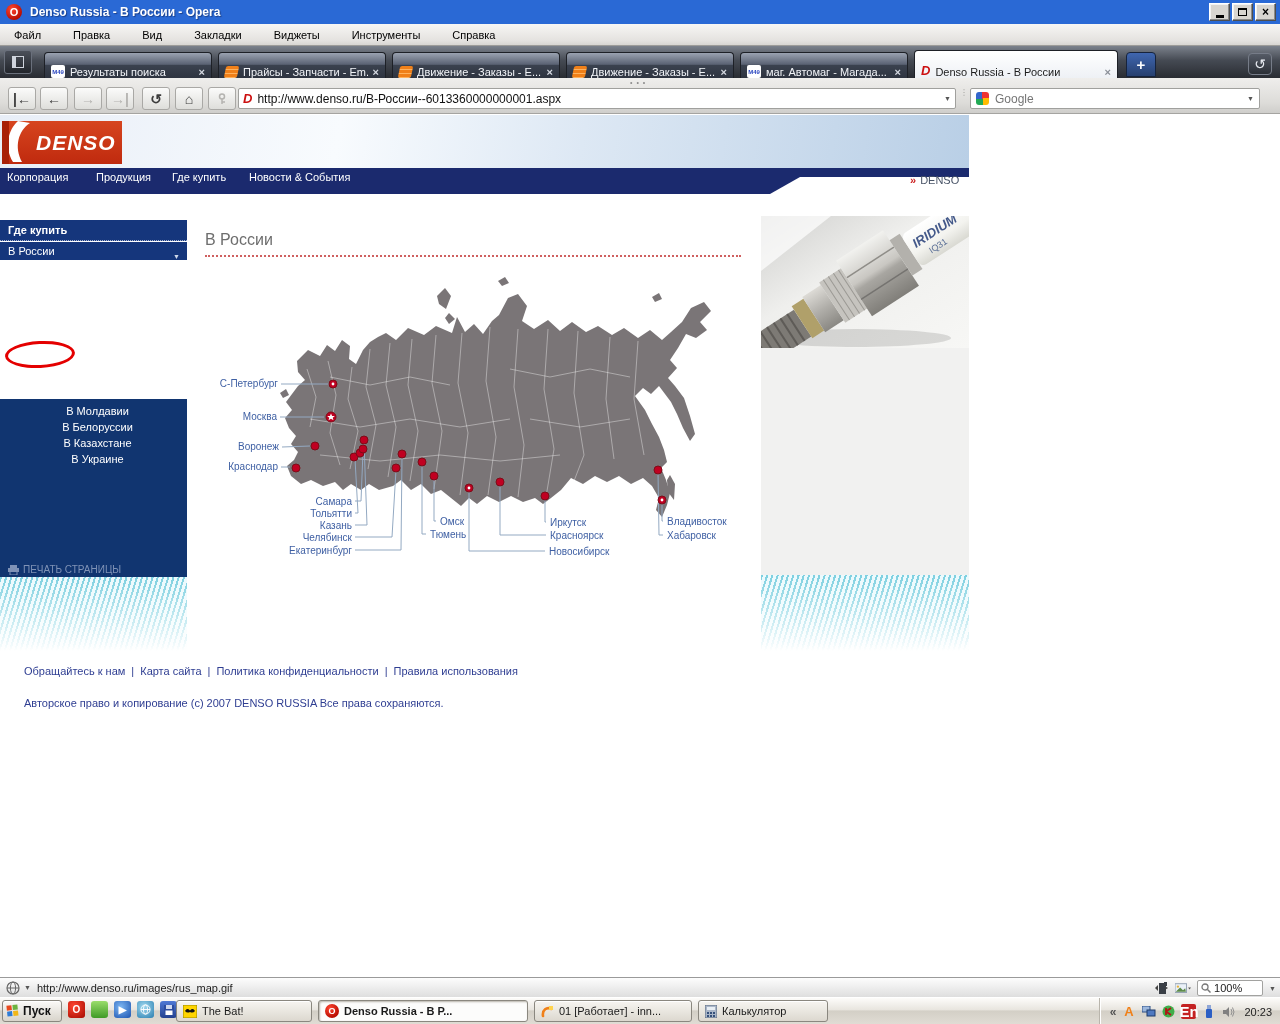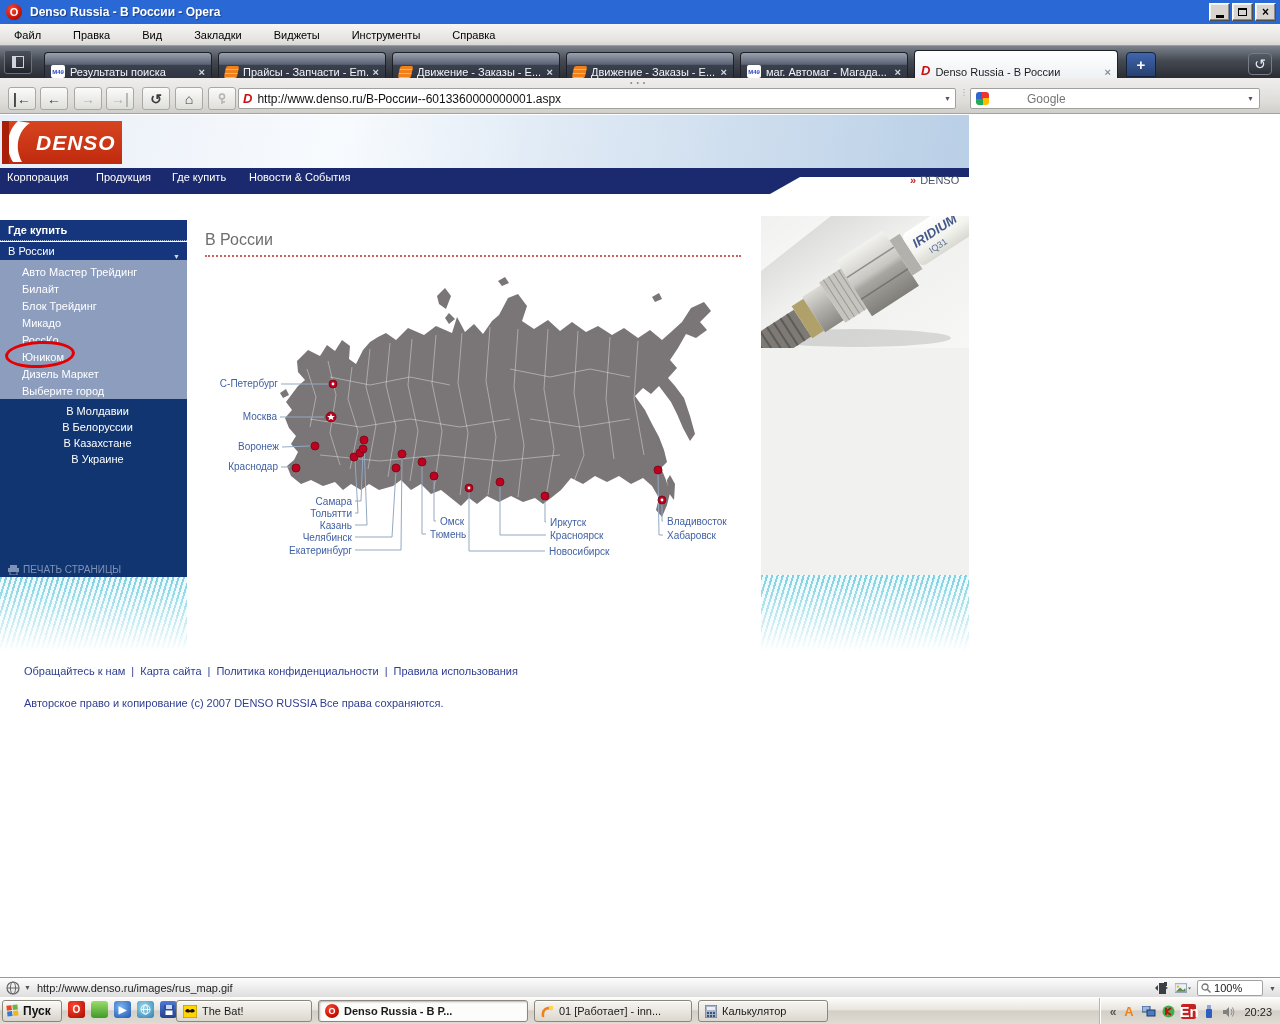--- a/index.html
+++ b/index.html
@@ -38,21 +38,21 @@
   #addrbar { position:absolute; left:0; top:78px; width:1280px; height:36px; background:linear-gradient(180deg,#efeeec,#dddcd9 70%,#cfcecb); border-bottom:1px solid #a5a4a1; }
   #addr-handle { position:absolute; left:630px; top:1px; color:#8d8d8d; font-size:7px; letter-spacing:1px; }
   .navbtn { position:absolute; top:9px; width:28px; height:23px; border:1px solid #a9a8a5; border-radius:3px; background:linear-gradient(180deg,#fbfbfa,#dededb); display:flex; align-items:center; justify-content:center; font-size:14px; font-weight:bold; color:#3c3c3c; }
   .navbtn.disabled { color:#b4b3b0; }
   .url-field { position:absolute; left:238px; top:10px; width:718px; height:21px; background:#fff; border:1px solid #a0a09d; border-radius:2px; display:flex; align-items:center; padding:0 4px; gap:5px; }
   .url-field input { border:none; outline:none; flex:1; font-size:12px; font-family:"Liberation Sans",sans-serif; color:#111; background:#fff; }
   .fav-d { color:#cc1111; font-weight:bold; font-style:italic; font-size:13px; }
   .dd-arrow { font-size:7px; color:#555; }
   #field-sep { position:absolute; left:960px; top:12px; color:#9b9b98; font-size:8px; line-height:5px; text-align:center; width:6px; }
   .search-field { position:absolute; left:970px; top:10px; width:290px; height:21px; background:#fff; border:1px solid #a0a09d; border-radius:2px; display:flex; align-items:center; padding:0 5px; gap:6px; }
-  .search-field input { border:none; outline:none; flex:1; font-size:12px; font-family:"Liberation Sans",sans-serif; color:#0c4a6e;margin-left:32px; }
+  .search-field input { border:none; outline:none; flex:1; font-size:12px; font-family:"Liberation Sans",sans-serif; color:#0c4a6e; }
   .g-ball { width:13px; height:13px; border-radius:3px; background:conic-gradient(#e33 0 25%, #fb0 25% 50%, #2a5 50% 75%, #36c 75% 100%); }
 
   
   #page { position:absolute; left:0; top:114px; width:1280px; height:863px; background:#fff; overflow:hidden; }
   #sky { position:absolute; left:0; top:1px; width:969px; height:53px; background:linear-gradient(100deg,#e8eef7 0%,#f8fbfe 35%,#dde8f4 60%,#b9cfe6 100%); }
   #logo { position:absolute; left:2px; top:7px; width:120px; height:43px; background:linear-gradient(180deg,#d6451f,#c02a0e); display:flex; align-items:center; overflow:hidden; }
   #logo-text { color:#fff; font-weight:bold; font-style:italic; font-size:21px; letter-spacing:1px; margin-left:34px; }
   #navbar-line { position:absolute; left:0; top:54px; width:969px; height:9px; background:#1b2a6e; }
   #navbar { position:absolute; left:0; top:63px; width:800px; height:17px; background:#1b2a6e; clip-path:polygon(0 0,100% 0,calc(100% - 30px) 100%,0 100%); }
   .nav-item { position:absolute; top:57px; color:#fff; font-size:11px; }
@@ -222,30 +222,20 @@
   <span class="nav-item" style="left:249px;">Новости &amp; События</span>
   <div id="home-link">
     <span class="chev">»</span>
     <span>DENSO</span>
   </div>
 
   <div id="sb-head">Где купить</div>
   <div id="sb-region">
     <span>В России</span>
     <span class="dd-arrow">▼</span>
-  </div>
-  <div id="sb-items">
-    <div class="sb-item">Авто Мастер Трейдинг</div>
-    <div class="sb-item">Билайт</div>
-    <div class="sb-item">Блок Трейдинг</div>
-    <div class="sb-item">Микадо</div>
-    <div class="sb-item">РоссКо</div>
-    <div class="sb-item">Юником</div>
-    <div class="sb-item">Дизель Маркет</div>
-    <div class="sb-item">Выберите город</div>
   </div>
   <div id="red-ellipse"></div>
   <div id="sb-countries">
     <div class="sb-country">В Молдавии</div>
     <div class="sb-country">В Белоруссии</div>
     <div class="sb-country">В Казахстане</div>
     <div class="sb-country">В Украине</div>
   </div>
   <div id="print-link">
     <svg width="11" height="10" viewBox="0 0 11 10">

